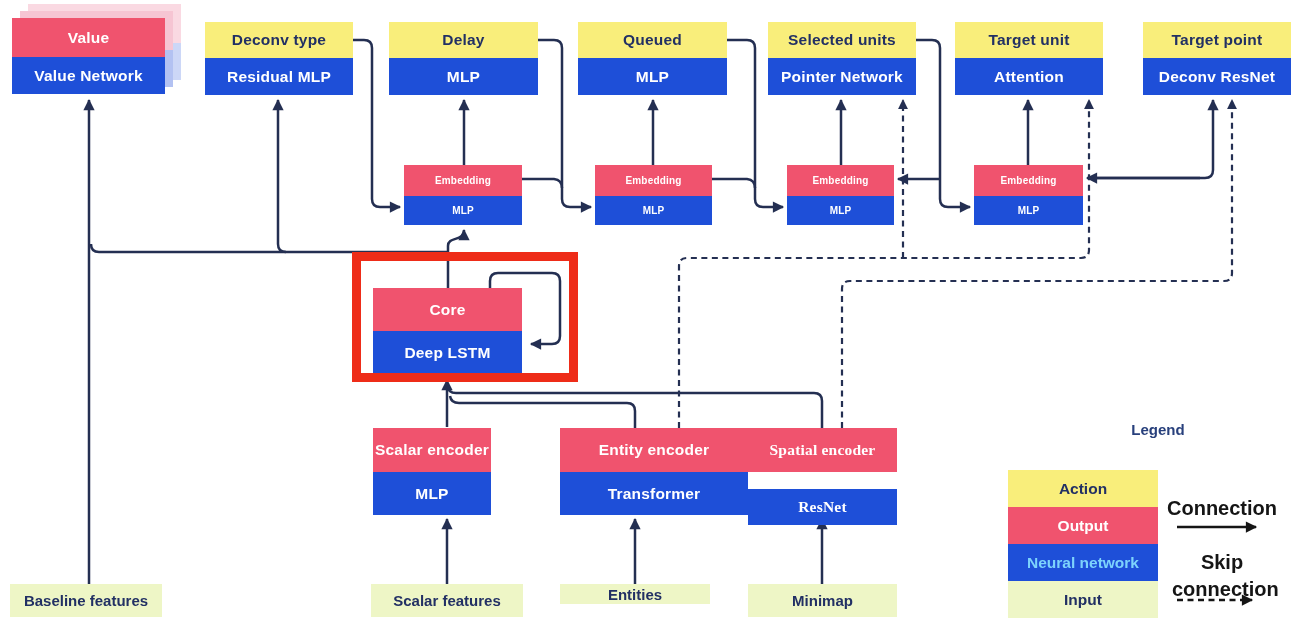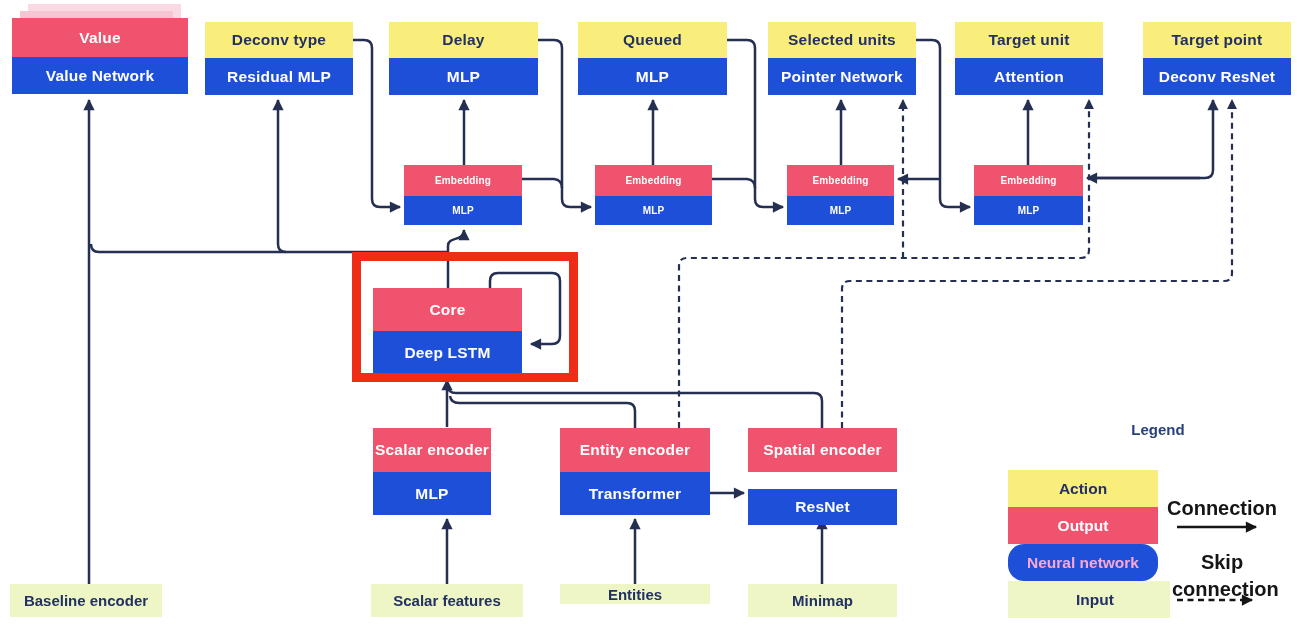--- a/index.html
+++ b/index.html
@@ -18,22 +18,22 @@
   .ghost{position:absolute;z-index:1;}
   .ghost .gp{position:absolute;left:0;right:0;}
   .input-box{position:absolute;z-index:2;background:#eef6c6;color:#223064;
         display:flex;align-items:center;justify-content:center;font-weight:700;font-size:15px;}
   .annotation{position:absolute;z-index:4;border:9px solid #ee2c18;background:transparent;box-sizing:border-box;}
   .legend-title{position:absolute;z-index:2;color:#28407c;font-weight:700;font-size:15px;text-align:center;}
   .legend-row{position:absolute;z-index:2;display:flex;align-items:center;justify-content:center;
         font-weight:700;font-size:15.5px;width:150px;height:37px;}
   .legend-row.r-yellow{background:#f9ee7b;color:#223064;}
   .legend-row.r-pink{background:#f0536e;color:#ffffff;}
-  .legend-row.r-blue{background:#1e4fd8;color:#f9a8d4;border-radius:16px;}
-  .legend-row.r-green{background:#eef6c6;color:#223064;padding-left:12px;}
+  .legend-row.r-blue{background:#1e4fd8;color:#7dd3fc;}
+  .legend-row.r-green{background:#eef6c6;color:#223064;}
   .legend-label{position:absolute;z-index:2;color:#151515;font-weight:700;font-size:20px;text-align:center;line-height:1.35;}
 </style>
 </head>
 <body>
 
 <div class="stage">
 
   <svg class="lines" width="1297" height="627" viewBox="0 0 1297 627">
     <defs>
       <marker id="an" viewBox="0 0 12 12" refX="10" refY="6" markerWidth="5.4" markerHeight="5.4" orient="auto">
@@ -86,21 +86,21 @@
 
   <div class="ghost" style="left:28px;top:4px;width:153px;height:76px;">
     <div class="gp" style="top:0;height:39px;background:#fad9e2;"></div>
     <div class="gp" style="top:39px;height:37px;background:#ccd7f7;"></div>
   </div>
   <div class="ghost" style="left:20px;top:11px;width:153px;height:76px;">
     <div class="gp" style="top:0;height:39px;background:#f6c5d3;"></div>
     <div class="gp" style="top:39px;height:37px;background:#b3c2f2;"></div>
   </div>
 
-  <div class="block" style="left:12px;top:18px;width:176px;height:76px;">
+  <div class="block" style="left:12px;top:18px;width:153px;height:76px;">
     <div class="band pink" style="top:0;height:39px;">
         <span>Value</span>
       </div>
     <div class="band blue" style="top:39px;height:37px;">
         <span>Value Network</span>
       </div>
   </div>
 
   <div class="block" style="left:205px;top:22px;width:148px;height:73px;">
     <div class="band yellow" style="top:0;height:36px;">
@@ -194,39 +194,39 @@
   </div>
 
   <div class="block" style="left:373px;top:428px;width:118px;height:87px;">
     <div class="band pink" style="top:0;height:44px;">
         <span>Scalar encoder</span>
       </div>
     <div class="band blue" style="top:44px;height:43px;">
         <span>MLP</span>
       </div>
   </div>
-  <div class="block" style="left:560px;top:428px;width:150px;height:87px;">
+  <div class="block" style="left:560px;top:428px;width:150px;height:87px;padding-left:38px;">
     <div class="band pink" style="top:0;height:44px;">
         <span>Entity encoder</span>
       </div>
     <div class="band blue" style="top:44px;height:43px;">
         <span>Transformer</span>
       </div>
   </div>
-  <div class="block" style="left:748px;top:428px;width:149px;height:87px;">
+  <div class="block" style="left:748px;top:428px;width:149px;height:87px;font-family:Liberation Serif, serif;">
     <div class="band pink" style="top:0;height:44px;">
         <span>Spatial encoder</span>
       </div>
     <div class="band blue" style="top:61px;height:36px;">
         <span>ResNet</span>
       </div>
   </div>
 
   <div class="input-box" style="left:10px;top:584px;width:152px;height:33px;">
-      <span>Baseline encoder</span>
+      <span>Baseline features</span>
     </div>
   <div class="input-box" style="left:371px;top:584px;width:152px;height:33px;">
       <span>Scalar features</span>
     </div>
   <div class="input-box" style="left:560px;top:584px;width:150px;height:20px;">
       <span>Entities</span>
     </div>
   <div class="input-box" style="left:748px;top:584px;width:149px;height:33px;">
       <span>Minimap</span>
     </div>

